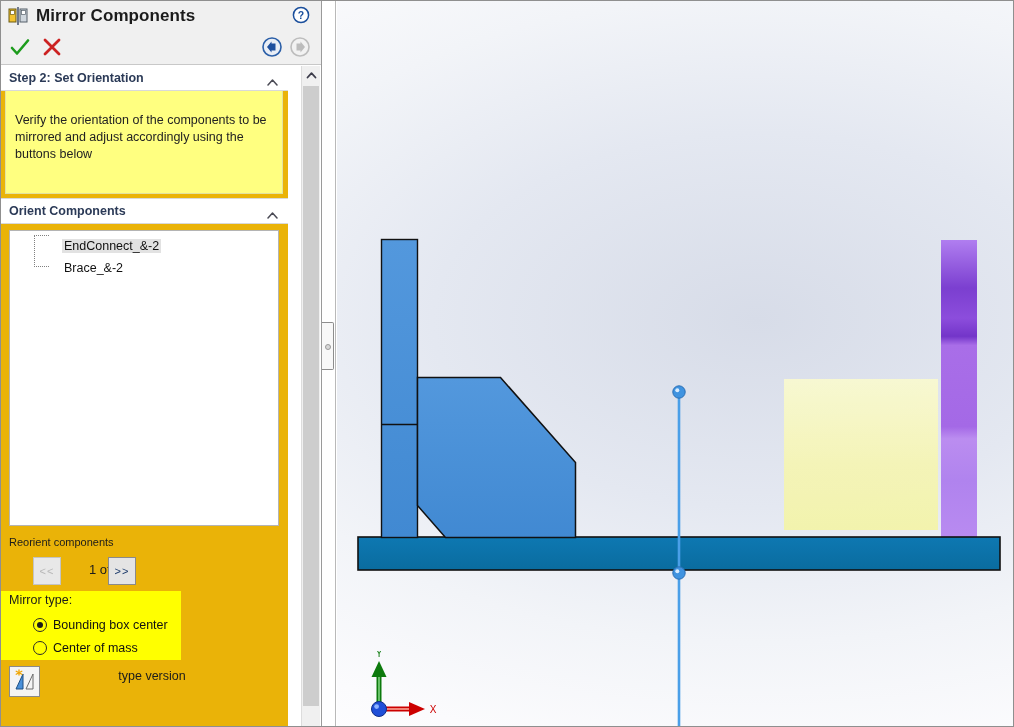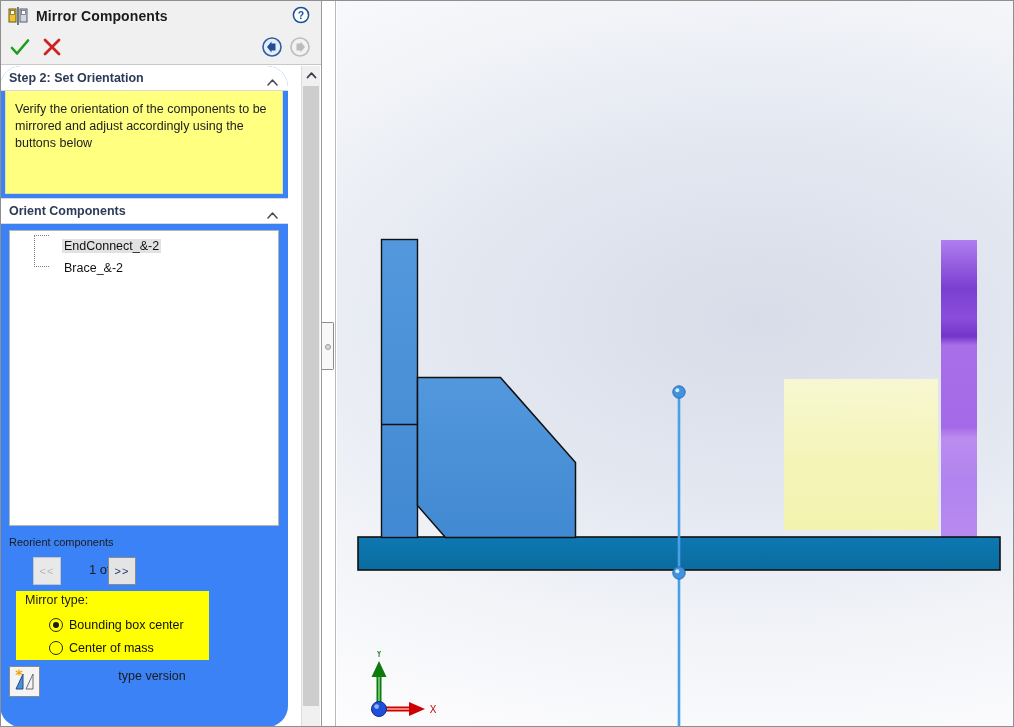--- a/index.html
+++ b/index.html
@@ -40,21 +40,21 @@
     align-items: center;
     box-sizing: border-box;
   }
   #pm-title-icon {
     width: 20px; height: 18px;
     margin-left: 8px;
     margin-right: 8px;
     flex: 0 0 auto;
   }
   #pm-title-text {
-    font-size: 14px;
+    font-size: 17px;
     font-weight: bold;
     color: #1b1b1b;
     letter-spacing: 0.1px;
   }
   #pm-help {
     position: absolute;
     right: 12px; top: 6px;
     width: 18px; height: 18px;
     cursor: pointer;
   }
@@ -92,23 +92,22 @@
     width: 20px; height: 20px;
     cursor: default;
   }
 
   
   #pm-content {
     position: absolute;
     left: 0; top: 66px;
     width: 288px;
     height: 661px;
-    background: #3b82f6;
+    background: #eab308;
     overflow: hidden;
-    border-radius: 21px;
   }
 
   
   .sect-head {
     position: relative;
     height: 24px;
     background: #ffffff;
     border-bottom: 1px solid #d9d9d9;
     display: flex;
     align-items: center;
@@ -125,21 +124,21 @@
     right: 10px; top: 7px;
     width: 11px; height: 9px;
   }
 
   
   #instructions {
     background: #ffff80;
     border: 1px solid #e2e2a0;
     border-top: none;
     margin: 0 5px 0 5px;
-    padding: 10px 9px 8px 9px;
+    padding: 21px 9px 8px 9px;
     box-sizing: border-box;
     height: 103px;
     font-size: 12.5px;
     line-height: 17px;
     color: #222222;
   }
   #instr-bottom-rule {
     border-bottom: 1px solid #d9d9d9;
     margin: 3px 0 0 0;
     height: 1px;
@@ -222,22 +221,22 @@
     left: 58px; top: 5px;
     font-size: 13px;
     color: #1b1b1b;
     margin-left: 22px;
   }
 
   
   #mirror-type {
     background: #ffff00;
     width: 181px;
-    margin-left: 16px;
-    padding: 2px 12px 5px 0;
+    margin-left: 0;
+    padding: 2px 0 5px 0;
   }
   #mirror-type .grp-lbl {
     font-size: 12.5px;
     color: #1b1b1b;
     margin-left: 9px;
     display: block;
     margin-bottom: 2px;
   }
   .radio-row {
     display: flex;

